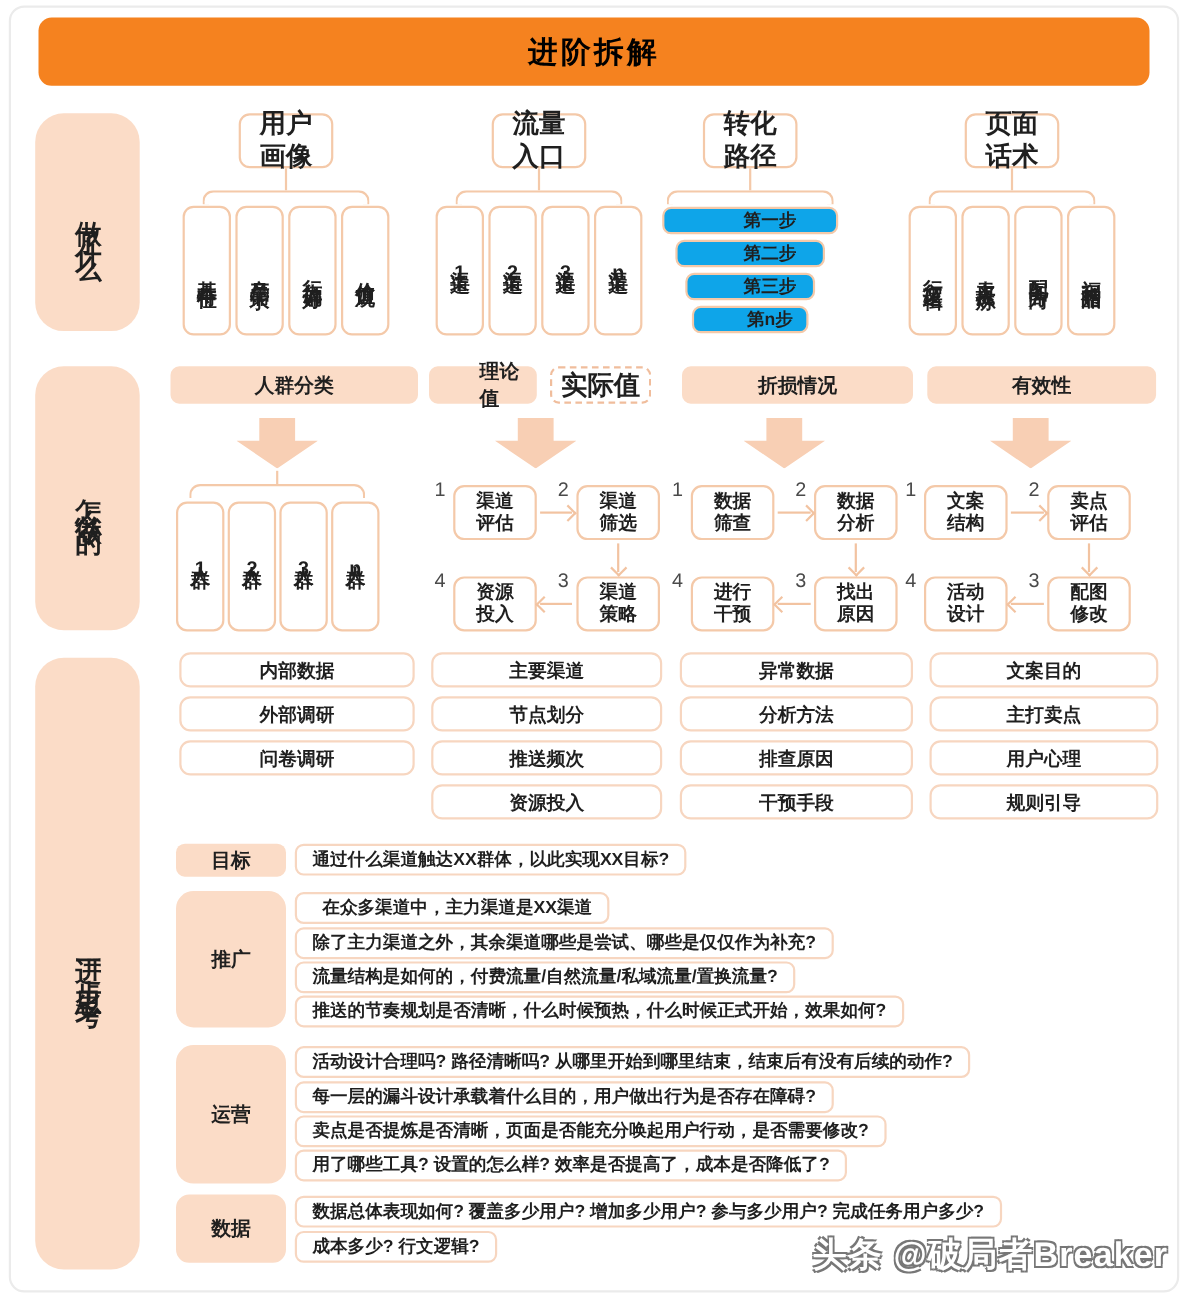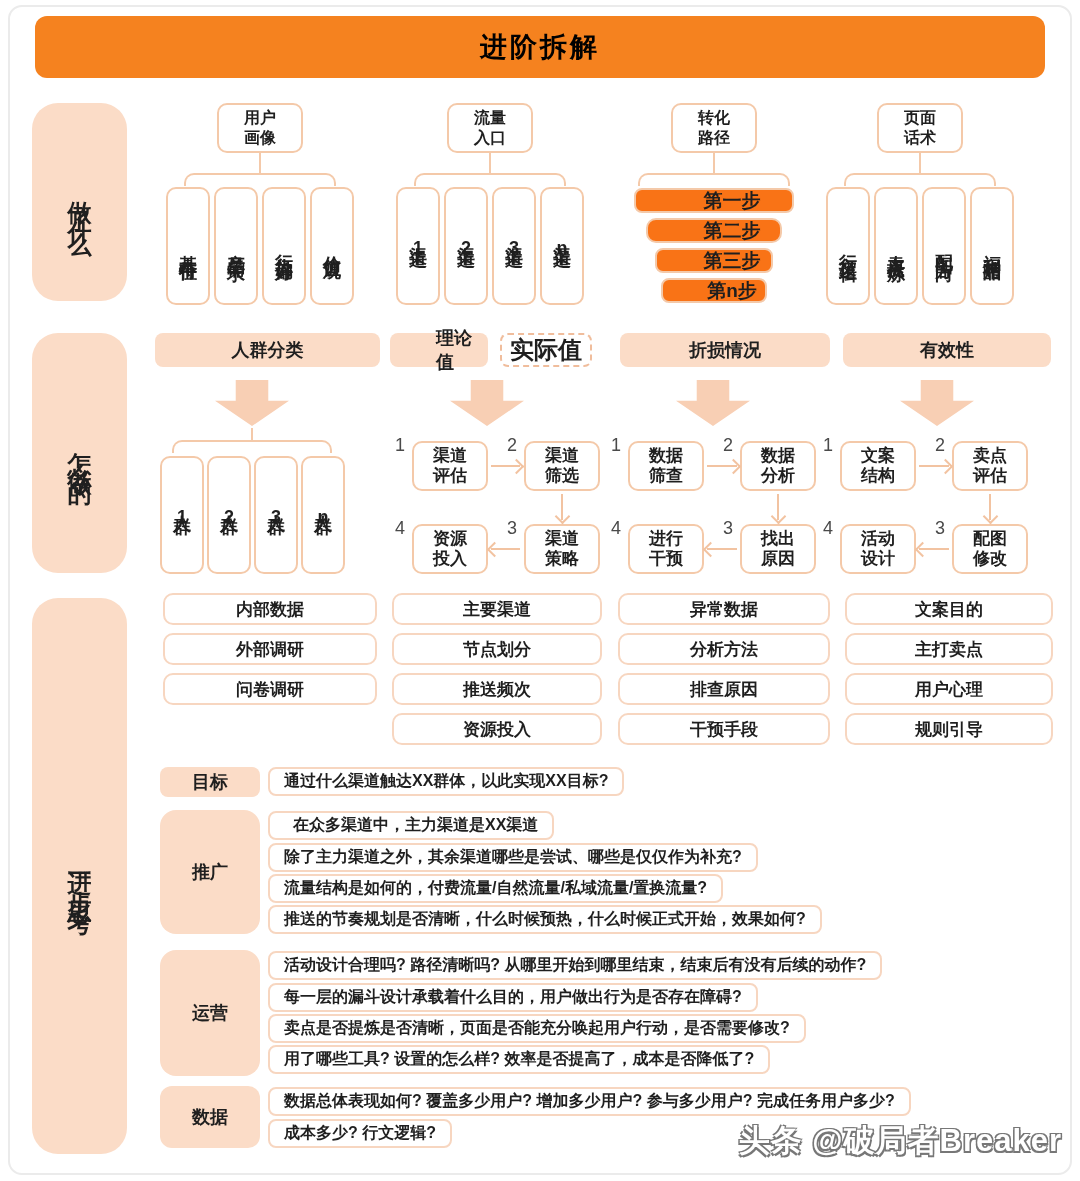--- a/index.html
+++ b/index.html
@@ -9,32 +9,32 @@
   body{font-family:"Liberation Sans","DejaVu Sans",sans-serif;color:#1f1f1f;}
   .canvas{position:relative;width:1080px;height:1181px;background:#fff;overflow:hidden;}
   .abs{position:absolute;box-sizing:border-box;}
   .frame{left:8px;top:5px;width:1064px;height:1170px;border:2px solid var(--frame);border-radius:14px;}
   .banner{left:35px;top:16px;width:1010px;height:62px;background:var(--accent);border-radius:12px;
           display:flex;align-items:center;justify-content:center;color:#000000;font-size:27px;font-weight:bold;letter-spacing:3px;}
   .side{left:32px;width:95px;background:var(--fill);border-radius:26px;display:flex;align-items:center;justify-content:center;}
   .side span{writing-mode:vertical-rl;text-orientation:upright;font-size:24px;font-weight:bold;letter-spacing:10px;}
   .r1col{position:absolute;top:103px;width:188px;display:flex;flex-direction:column;align-items:center;box-sizing:border-box;}
   .hbox{width:86px;height:50px;background:#fff;border:2px solid var(--border);border-radius:10px;
-        display:flex;align-items:center;justify-content:center;font-size:16px;font-weight:bold;
+        display:flex;align-items:center;justify-content:center;font-size:24px;font-weight:bold;
         white-space:pre-line;text-align:center;line-height:1.25;box-sizing:border-box;}
   .stem{width:2px;height:20px;background:var(--border);}
   .bracket{width:152px;height:13px;border:2px solid var(--border);border-bottom:none;
            border-radius:10px 10px 0 0;box-sizing:border-box;}
   .kids{display:flex;gap:4px;margin-top:1px;}
   .vbox{width:44px;height:118px;background:#fff;border:2px solid var(--border);border-radius:10px;
         display:flex;align-items:center;justify-content:center;box-sizing:border-box;}
   .vbox span{writing-mode:vertical-rl;text-orientation:upright;font-size:18px;font-weight:bold;letter-spacing:3px;}
   .funnel{display:flex;flex-direction:column;align-items:center;gap:5px;margin-top:2px;}
-  .fbox{height:25px;background:#f97316;border:2px solid var(--border);border-radius:8px;
-        display:flex;align-items:center;justify-content:center;font-size:19px;font-weight:bold;box-sizing:border-box;padding-left:36px;}
+  .fbox{height:25px;background:#0ea5e9;border:2px solid var(--border);border-radius:8px;
+        display:flex;align-items:center;justify-content:center;font-size:16px;font-weight:bold;box-sizing:border-box;padding-left:36px;}
   .hfill{height:34px;background:var(--fill);border-radius:8px;display:flex;align-items:center;justify-content:center;
          font-size:18px;font-weight:bold;}
   .hdash{height:34px;background:#fff;border:2px dashed #F0BD9C;border-radius:8px;display:flex;align-items:center;
          justify-content:center;font-size:24px;font-weight:bold;}
   .blockarrow{width:74px;height:46px;background:#F8CFB4;
               clip-path:polygon(28% 0,72% 0,72% 45%,100% 45%,50% 100%,0 45%,28% 45%);}
   .flowbox{width:76px;height:50px;background:#fff;border:2px solid var(--border);border-radius:10px;
            display:flex;align-items:center;justify-content:center;font-size:17px;font-weight:bold;
            white-space:pre-line;text-align:center;line-height:1.2;}
   .flownum{font-size:18px;color:#4a4a4a;font-weight:500;}
@@ -112,28 +112,28 @@
         </div>
       <div class="vbox">
           <span>渠道3</span>
         </div>
       <div class="vbox">
           <span>渠道n</span>
         </div>
     </div>
   </div>
 
-  <div class="r1col" style="left:620px;">
+  <div class="r1col" style="left:588px;">
     <div class="hbox">转化
 路径</div>
     <div class="stem"></div>
     <div class="bracket"></div>
     <div class="funnel">
       <div class="fbox" style="width:160px;">第一步</div>
-      <div class="fbox" style="width:136px;border-radius:10px;">第二步</div>
+      <div class="fbox" style="width:136px;">第二步</div>
       <div class="fbox" style="width:118px;">第三步</div>
       <div class="fbox" style="width:106px;">第n步</div>
     </div>
   </div>
 
   <div class="r1col" style="left:826px;">
     <div class="hbox">页面
 话术</div>
     <div class="stem"></div>
     <div class="bracket"></div>

